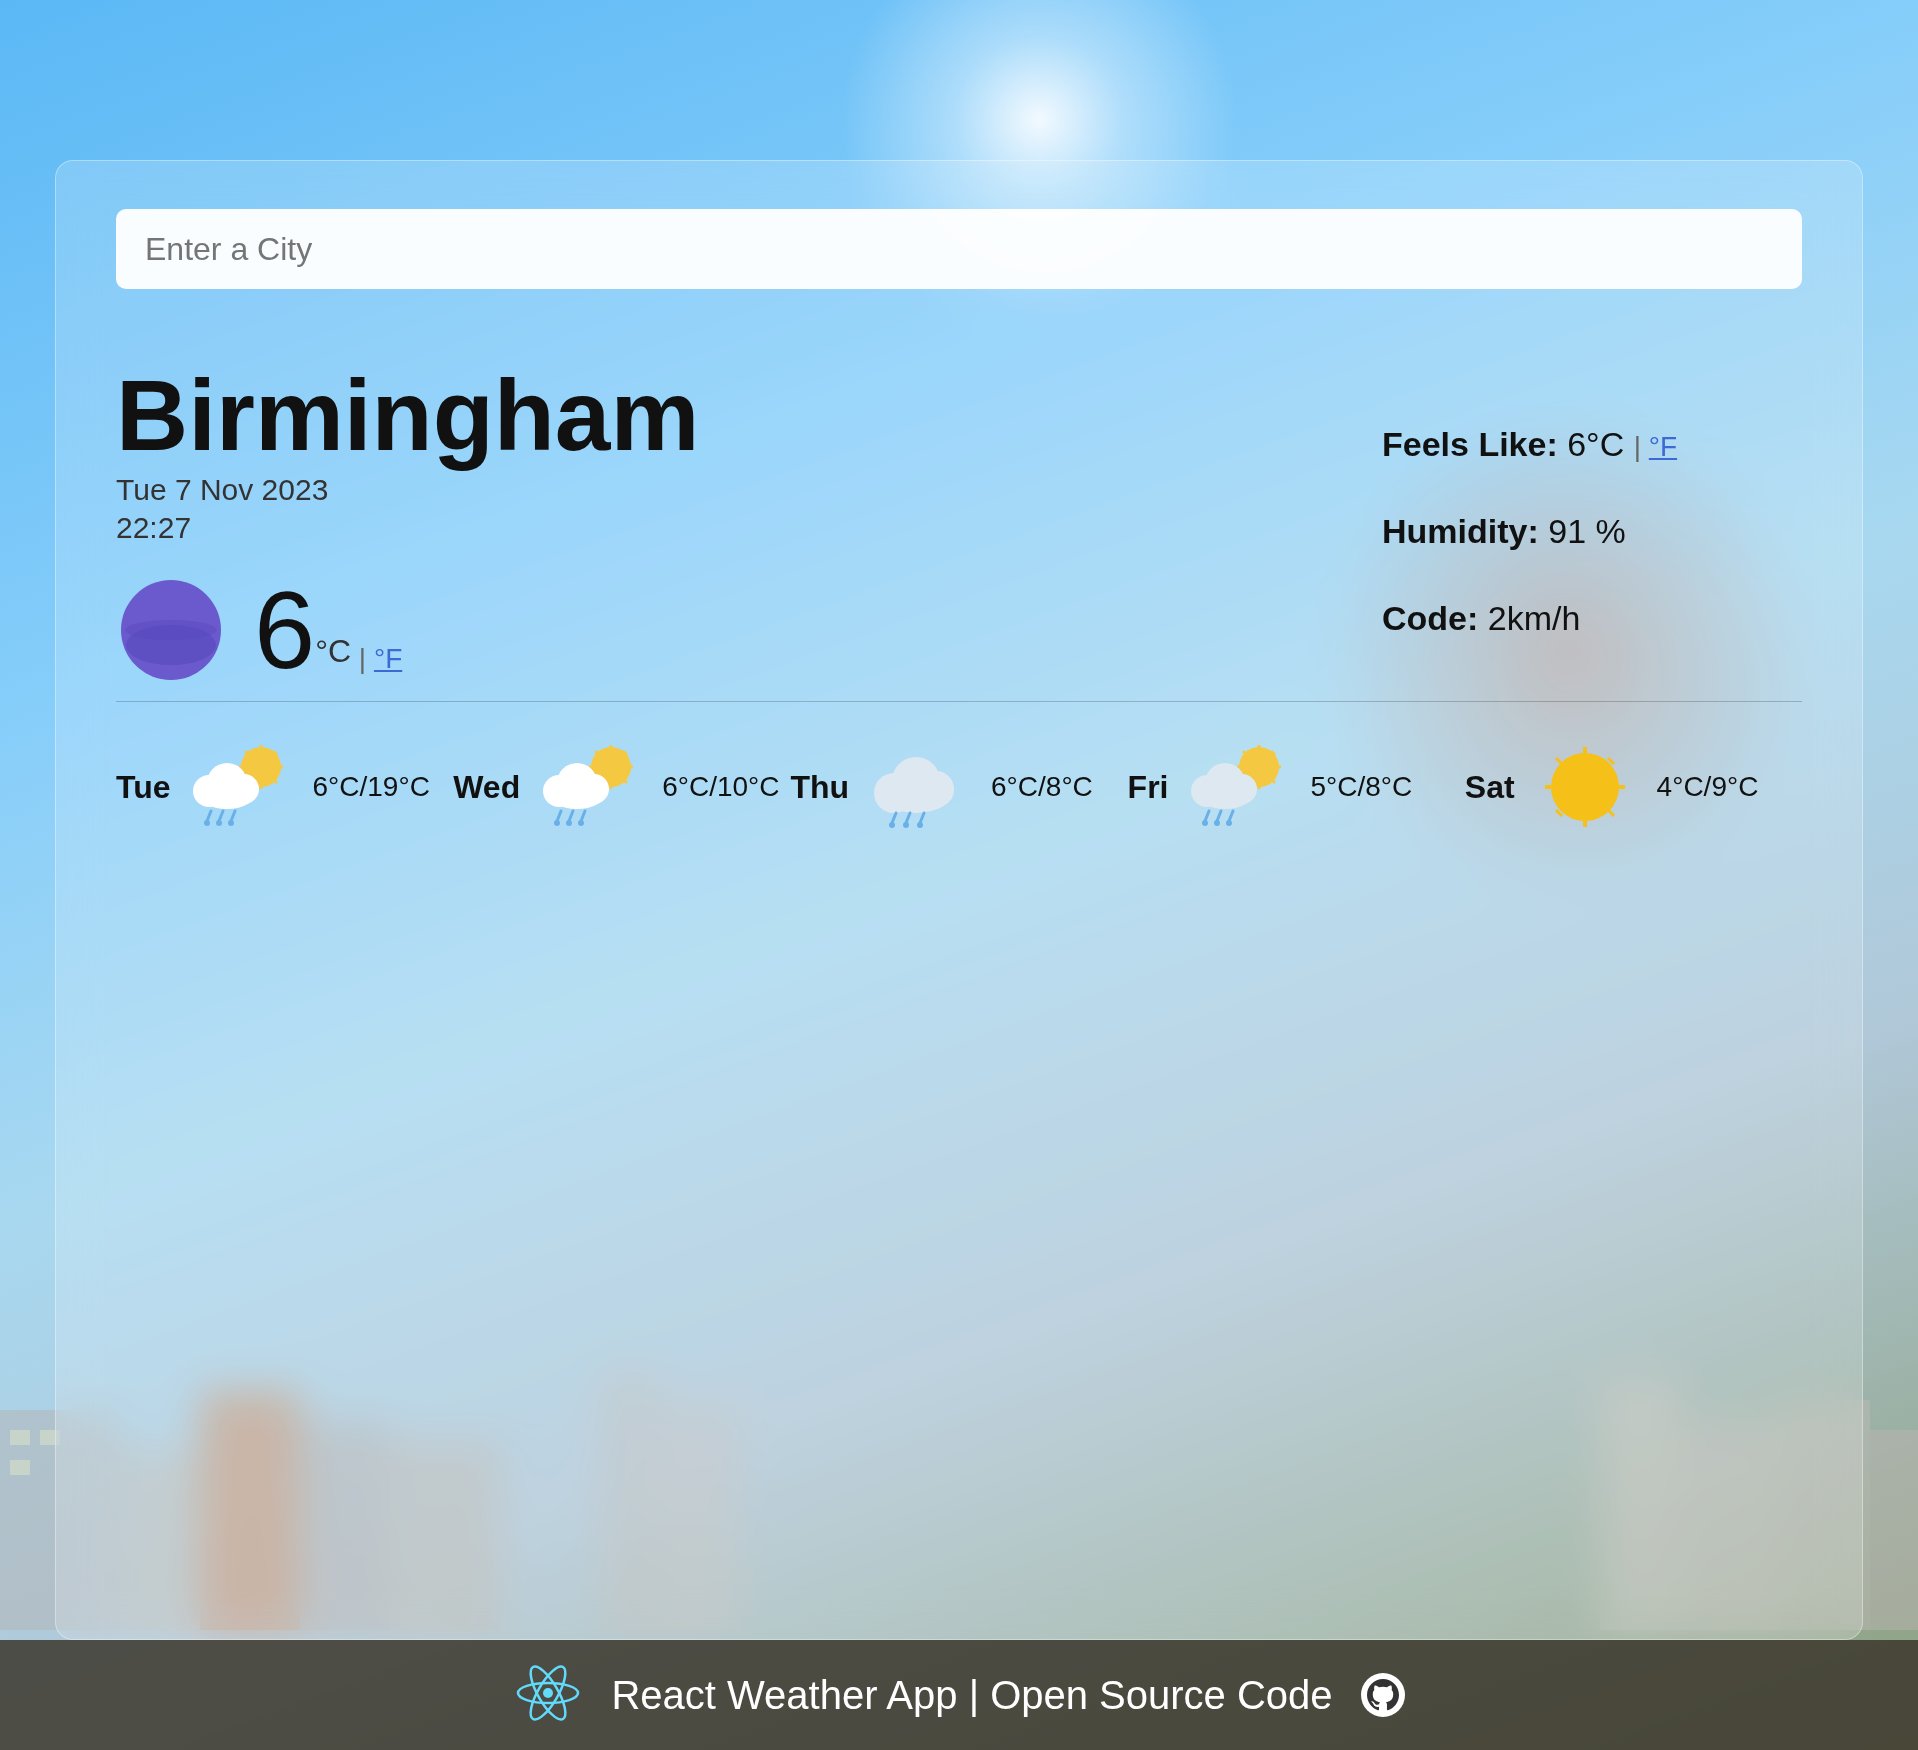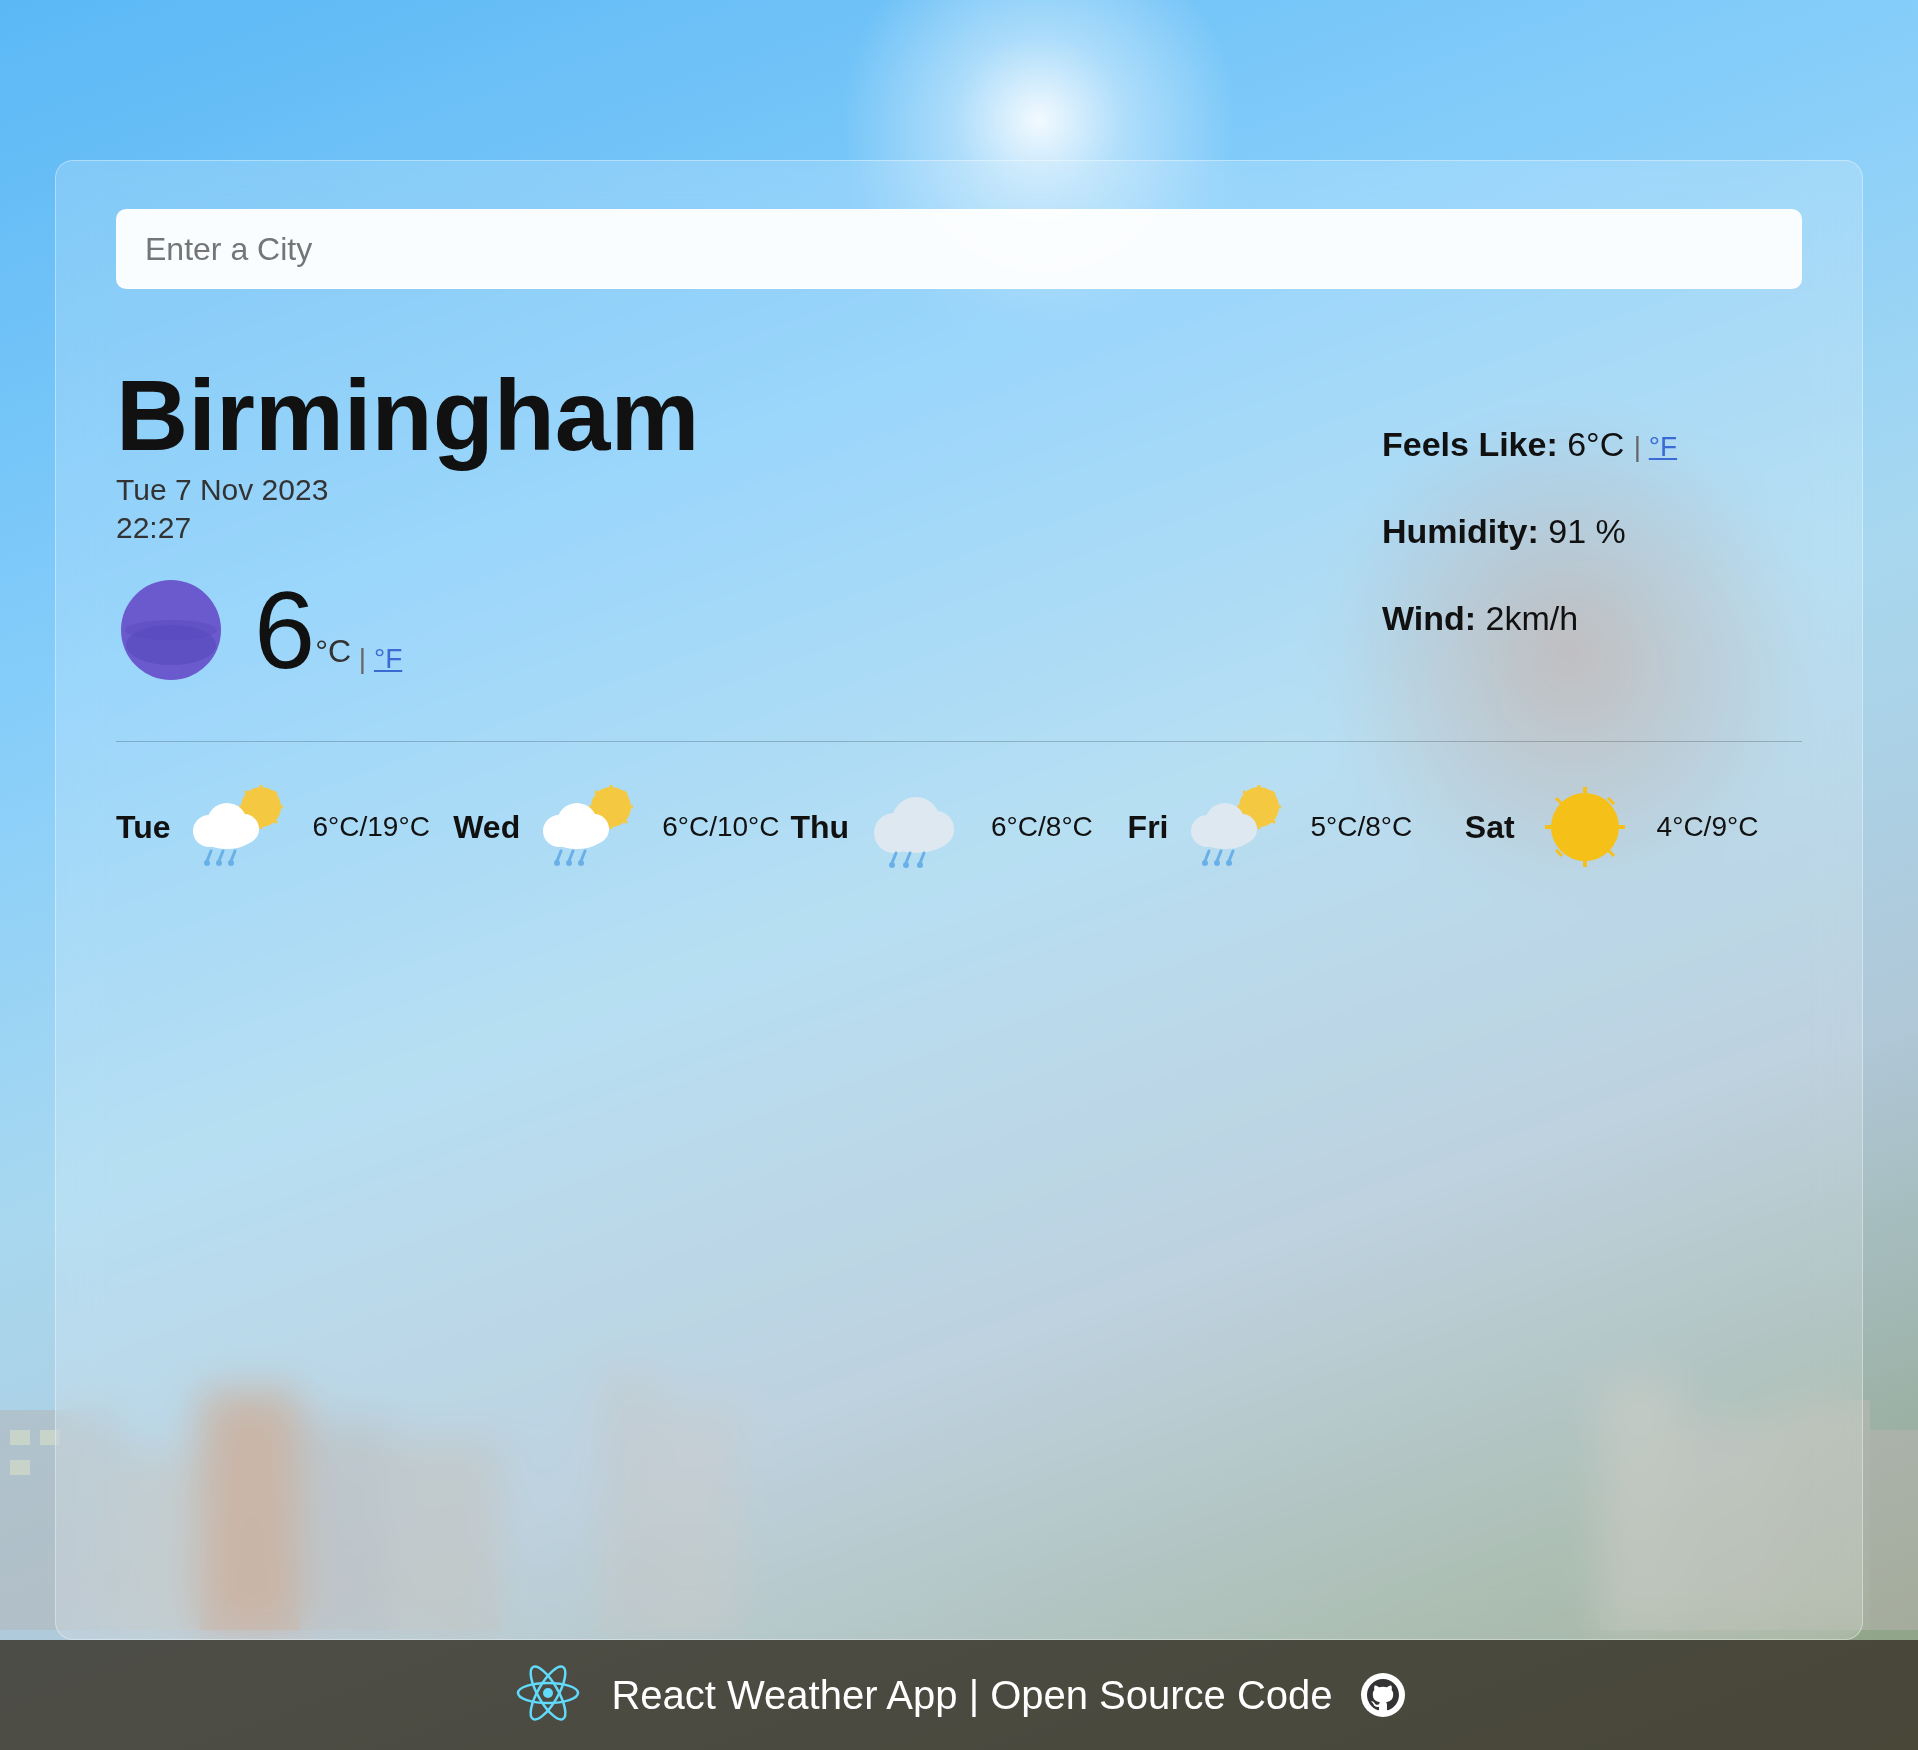--- a/index.html
+++ b/index.html
@@ -104,21 +104,20 @@
       font-weight: 500;
       cursor: pointer;
       letter-spacing: 0.5px;
     }
 
     
     .current-section {
       display: flex;
       justify-content: space-between;
       align-items: flex-start;
-      margin-bottom: 40px;
     }
 
     .current-left {}
 
     .city-name {
       font-size: 100px;
       font-weight: 700;
       color: #111;
       line-height: 1;
       margin-bottom: 8px;
@@ -349,21 +348,21 @@
           <span class="stat-value"> <span>6°C</span></span>
           <span class="unit-separator"> | </span><a class="unit-link">°F</a>
         </div>
 
         <div class="stat-row">
           <span class="stat-label">Humidity:</span>
           <span class="stat-value"> <span>91 %</span></span>
         </div>
 
         <div class="stat-row">
-          <span class="stat-label">Wind:</span>
+          <span class="stat-label">Code:</span>
           <span class="stat-value"> <span>2km/h</span></span>
         </div>
       </div>
     </div>
 
     <div class="divider"></div>
 
     <div class="forecast-row">
 
       <div class="forecast-day">

